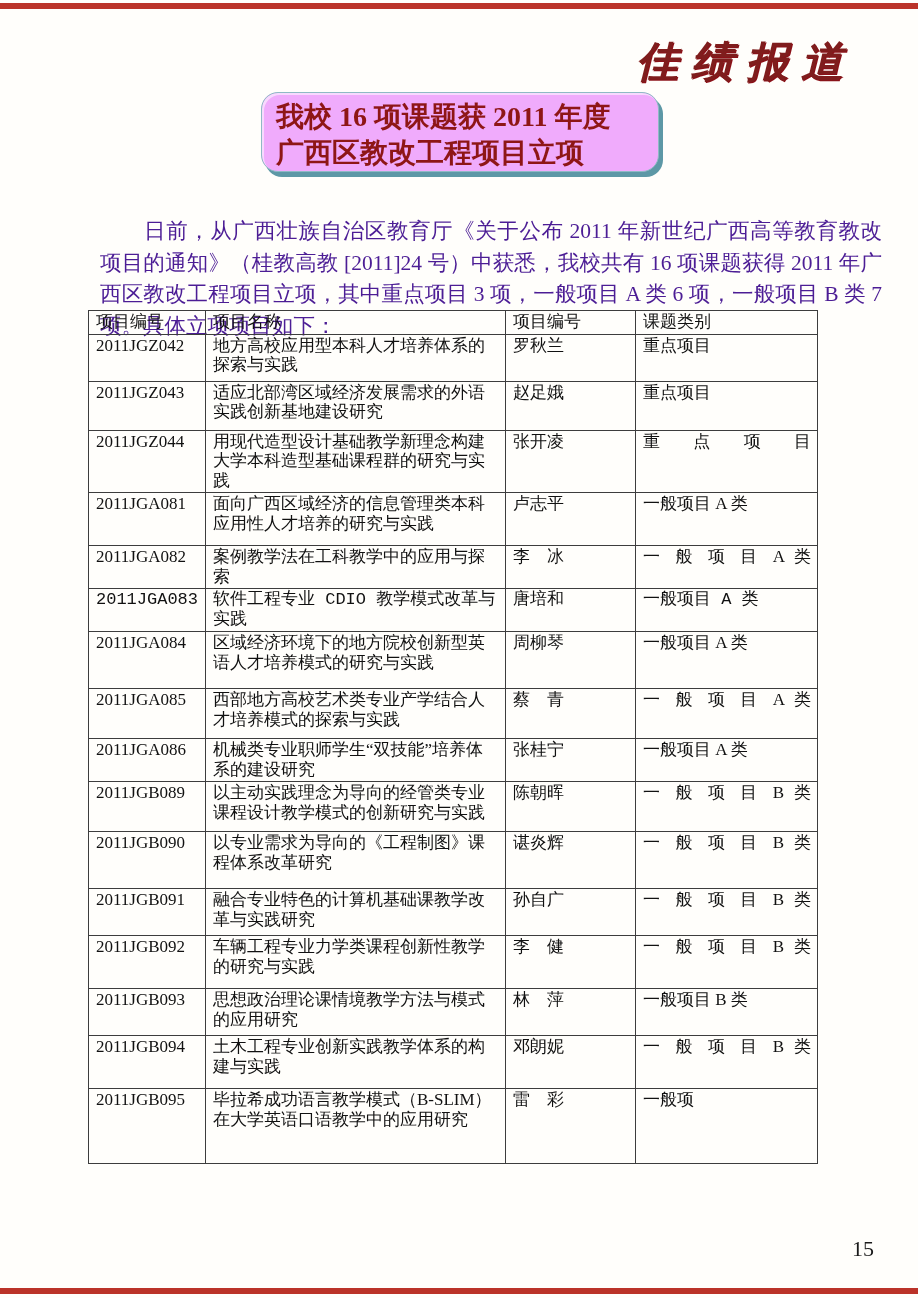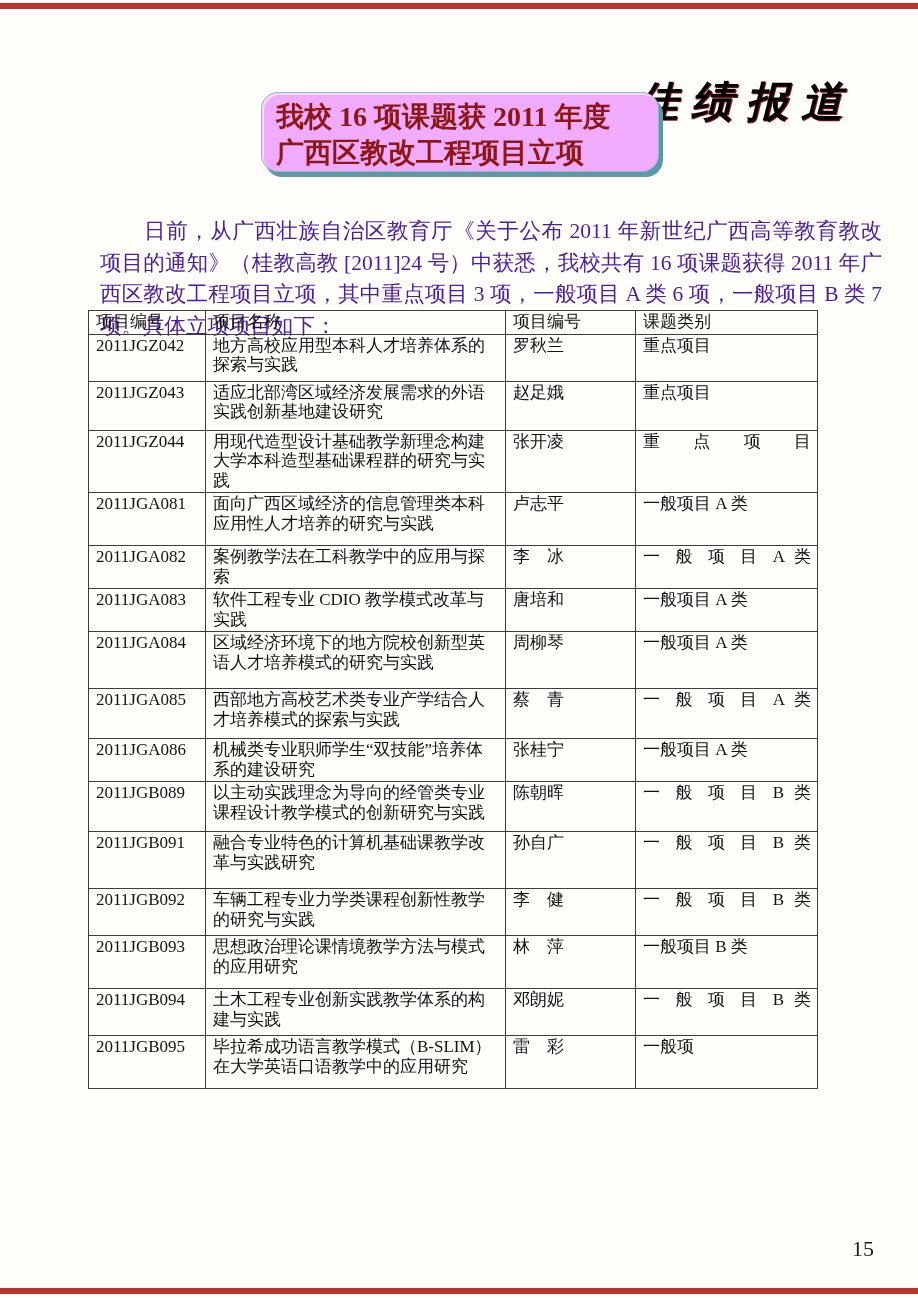--- a/index.html
+++ b/index.html
@@ -14,24 +14,23 @@
     color:#111;
   }
   .rule{position:absolute;left:0;width:918px;height:6px;background:#bb3329;}
   .rule.top{top:3px;}
   .rule.bottom{top:1288px;}
 
   .calligraphy{
     position:absolute;top:34px;right:62px;
     font-size:42px;font-weight:bold;font-style:italic;
     letter-spacing:13px;
-    color:#000000;
+    color:#7f1d1d;
     text-shadow:1px 1px 0 #8c1018;
     white-space:nowrap;
-    margin-top:40px;
   }
 
   .title-box{
     position:absolute;left:261px;top:92px;
     width:372px;height:66px;
     padding:6px 10px 6px 14px;
     background:#f0abfc;
     border-radius:17px;
     border:1px solid #8fb9c5;
     box-shadow:4px 5px 0 0 #5d98a6, inset 2px 2px 0 0 rgba(255,255,255,0.55);
@@ -69,21 +68,21 @@
     text-align:left;
     vertical-align:top;
     overflow:hidden;
   }
   table.projects thead tr{height:21px;}
   tbody tr:nth-child(1){height:47px;padding-left:46px;}
   tbody tr:nth-child(2){height:49px;border-radius:14px;}
   tbody tr:nth-child(3){height:57px;}
   tbody tr:nth-child(4){height:53px;}
   tbody tr:nth-child(5){height:38px;padding-left:12px;}
-  tbody tr:nth-child(6){height:40px;}
+  tbody tr:nth-child(6){height:40px;font-family:Liberation Mono, monospace;}
   tbody tr:nth-child(7){height:57px;}
   tbody tr:nth-child(8){height:50px;}
   tbody tr:nth-child(9){height:43px;}
   tbody tr:nth-child(10){height:50px;}
   tbody tr:nth-child(11){height:57px;}
   tbody tr:nth-child(12){height:47px;}
   tbody tr:nth-child(13){height:53px;}
   tbody tr:nth-child(14){height:47px;}
   tbody tr:nth-child(15){height:53px;}
   tbody tr:nth-child(16){height:75px;padding-left:24px;}
@@ -179,20 +178,26 @@
         <td>张桂宁</td>
         <td>一般项目 A 类</td>
       </tr>
       <tr>
         <td>2011JGB089</td>
         <td>以主动实践理念为导向的经管类专业课程设计教学模式的创新研究与实践</td>
         <td>陈朝晖</td>
         <td class="jc">一 般 项 目 B 类</td>
       </tr>
       <tr>
+        <td>2011JGB090</td>
+        <td>以专业需求为导向的《工程制图》课程体系改革研究</td>
+        <td>谌炎辉</td>
+        <td class="jc">一 般 项 目 B 类</td>
+      </tr>
+      <tr>
         <td>2011JGB091</td>
         <td>融合专业特色的计算机基础课教学改革与实践研究</td>
         <td>孙自广</td>
         <td class="jc">一 般 项 目 B 类</td>
       </tr>
       <tr>
         <td>2011JGB092</td>
         <td>车辆工程专业力学类课程创新性教学的研究与实践</td>
         <td>李　健</td>
         <td class="jc">一 般 项 目 B 类</td>

